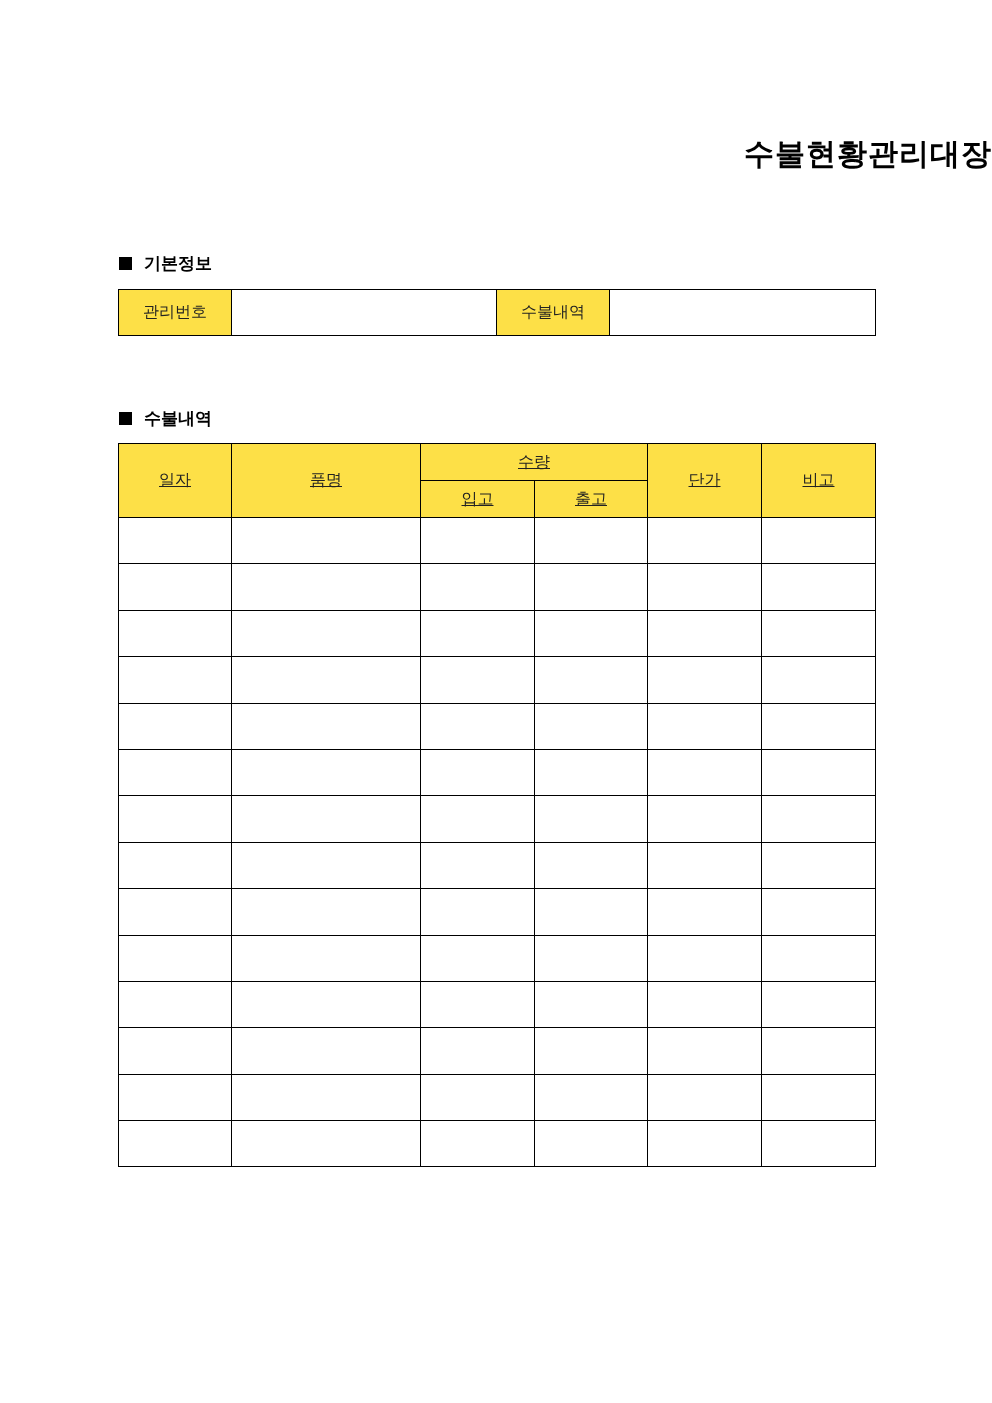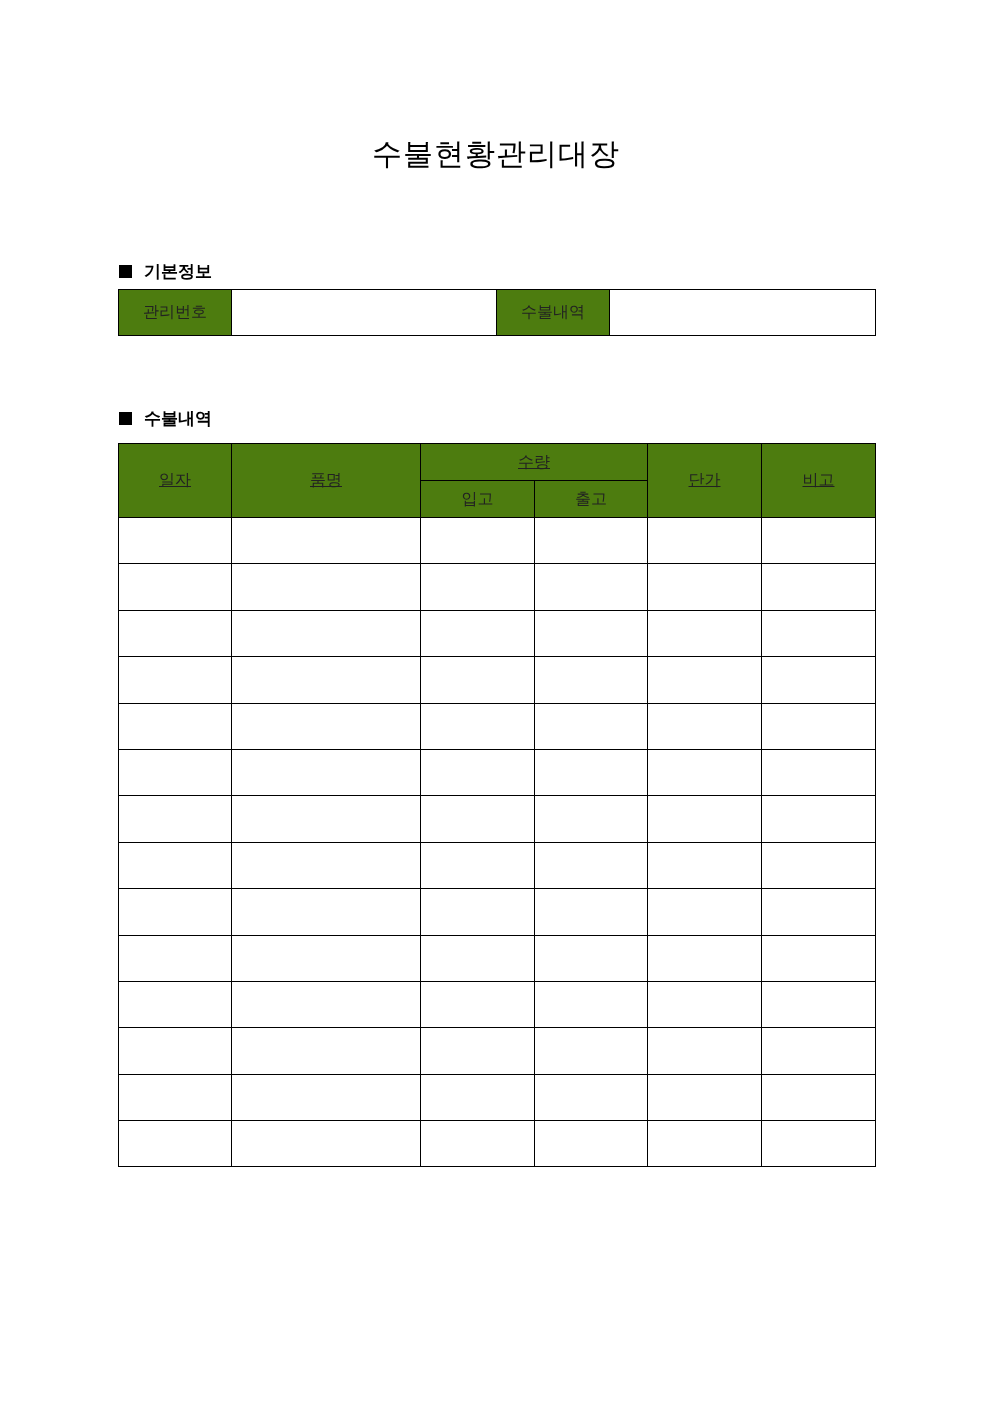--- a/index.html
+++ b/index.html
@@ -1,35 +1,35 @@
 <!DOCTYPE html>
 <html><head>
   <meta charset="utf-8">
   <style>
     html, body { margin: 0; padding: 0; background: #ffffff; }
     body { width: 992px; height: 1403px; position: relative; font-family: "DejaVu Sans", "Liberation Sans", sans-serif; color: #000; }
-    .title { position: absolute; top: 134px; left: 0; width: 992px; text-align: center; font-size: 30px; font-weight: normal; letter-spacing: 1px; }
+    .title { position: absolute; top: 134px; left: 0; width: 992px; text-align: right; font-size: 30px; font-weight: bold; letter-spacing: 1px; }
     .section-head { position: absolute; left: 119px; font-size: 17px; font-weight: bold; display: flex; align-items: center; }
     .section-head .sq { display: inline-block; width: 13px; height: 13px; background: #000; margin-right: 12px; }
     table { border-collapse: collapse; position: absolute; left: 118px; table-layout: fixed; }
     td, th { border: 1.5px solid #000; padding: 0; font-weight: normal; font-size: 16px; text-align: center; vertical-align: middle; }
-    .hdr { background: #4d7c0f; color: #222; margin-top: 16px; }
+    .hdr { background: #fde047; color: #222; margin-top: 16px; }
     .info-table { top: 289px; width: 757px; }
     .info-table td { height: 45px; }
     .ledger { top: 443px; width: 757px; }
     .ledger .h1 td { height: 36px; text-decoration: underline; }
-    .ledger .h2 td { height: 36px; }
+    .ledger .h2 td { height: 36px; text-decoration: underline; }
     .ledger .row td { height: 45.4px; }
   </style>
 </head>
 <body>
 
 <div class="title">수불현황관리대장</div>
 
-<div class="section-head" style="top:260px;">
+<div class="section-head" style="top:252px;">
   <span class="sq"></span>
   <span>기본정보</span>
 </div>
 
 <table class="info-table">
   <colgroup>
     <col style="width:113px">
       <col style="width:265px">
       <col style="width:113px">
       <col style="width:266px">

